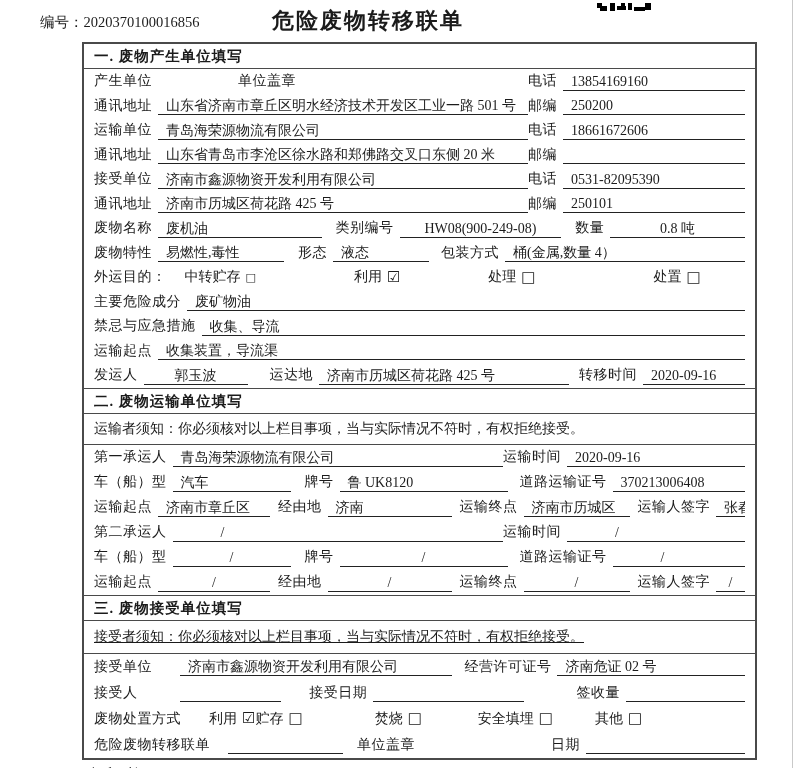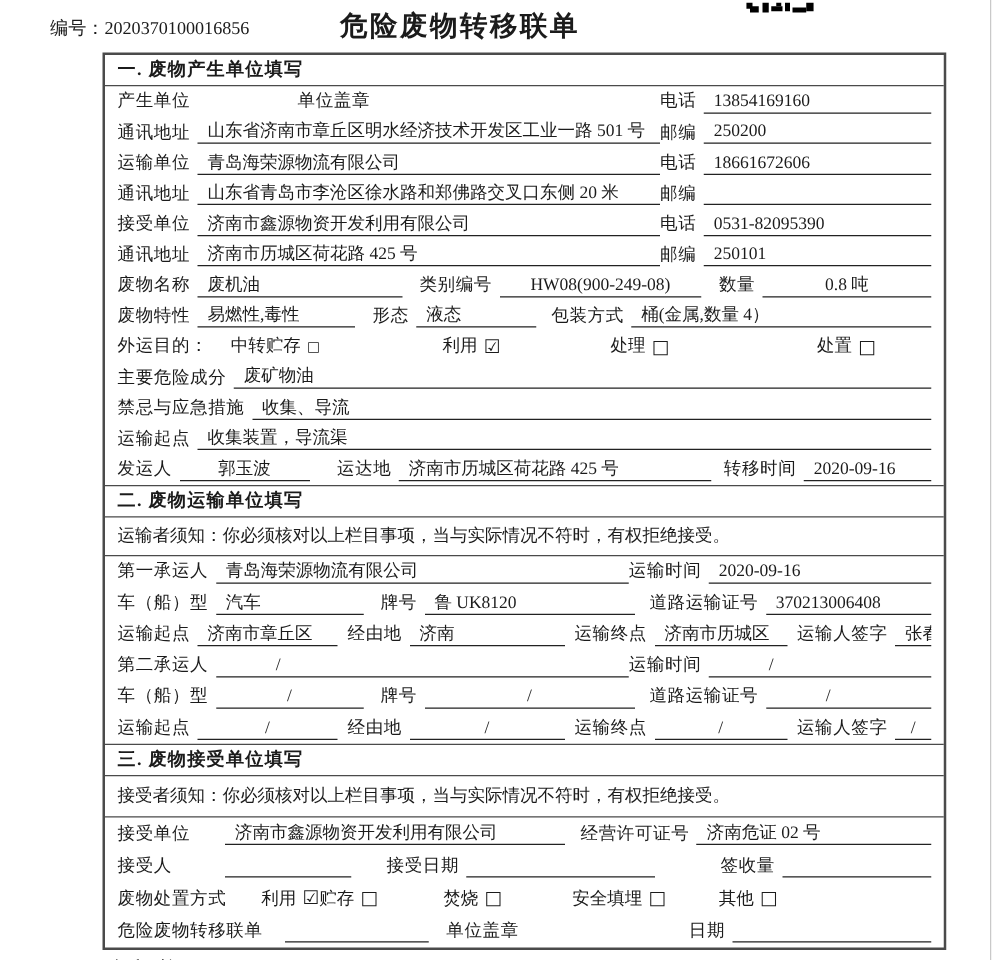--- a/index.html
+++ b/index.html
@@ -11,21 +11,21 @@
   .qr{position:absolute;left:597px;top:0;width:54px;height:9px;}
   .tbl{margin-left:82px;width:675px;border:2px solid #4a4a4a;box-sizing:border-box;background:#fff;}
   .sec-h{height:24px;line-height:24px;font-weight:bold;font-size:14.5px;padding:0 10px;border-bottom:1.5px solid #4a4a4a;letter-spacing:1px;}
   .sec-h.mid{border-top:1.5px solid #4a4a4a;}
   .note-row{display:flex;align-items:center;padding:0 10px;border-bottom:1.5px solid #4a4a4a;}
   .row{display:flex;align-items:center;padding:0 10px;}
   .s1 .row{height:24.5px;}
   .s2 .row{height:25px;}
   .s3 .row{height:26px;}
   .n2{height:30px;}
-  .n3{height:32px;}
+  .n3{height:32px;text-decoration:underline;}
   .lbl{white-space:nowrap;margin-right:6px;letter-spacing:0.5px;}
   .val{display:inline-block;border-bottom:1.2px solid #222;height:19px;line-height:19px;padding:0 8px;white-space:nowrap;box-sizing:border-box;overflow:hidden;}
   .fx{flex:1;}
   .rt{margin-left:auto;display:flex;align-items:center;}
   .c{text-align:center;}
   .box{font-family:"DejaVu Sans",sans-serif;font-size:15px;margin-left:5px;line-height:1;}
   .box-sm{font-size:11px;}
   .opt{white-space:nowrap;display:inline-flex;align-items:center;}
   .print-time{margin:5px 0 0 90px;font-size:14.5px;white-space:nowrap;}
 </style>
@@ -263,21 +263,21 @@
     <div class="row">
       <span class="lbl">废物处置方式</span>
       <span class="opt" style="margin-left:22px">
         <span>利用</span>
         <span class="box">☑</span>
       </span>
       <span class="opt" style="">
         <span>贮存</span>
         <span class="box">□</span>
       </span>
-      <span class="opt" style="margin-left:52px">
+      <span class="opt" style="margin-left:72px">
         <span>焚烧</span>
         <span class="box">□</span>
       </span>
       <span class="opt" style="margin-left:56px">
         <span>安全填埋</span>
         <span class="box">□</span>
       </span>
       <span class="opt" style="margin-left:42px">
         <span>其他</span>
         <span class="box">□</span>

